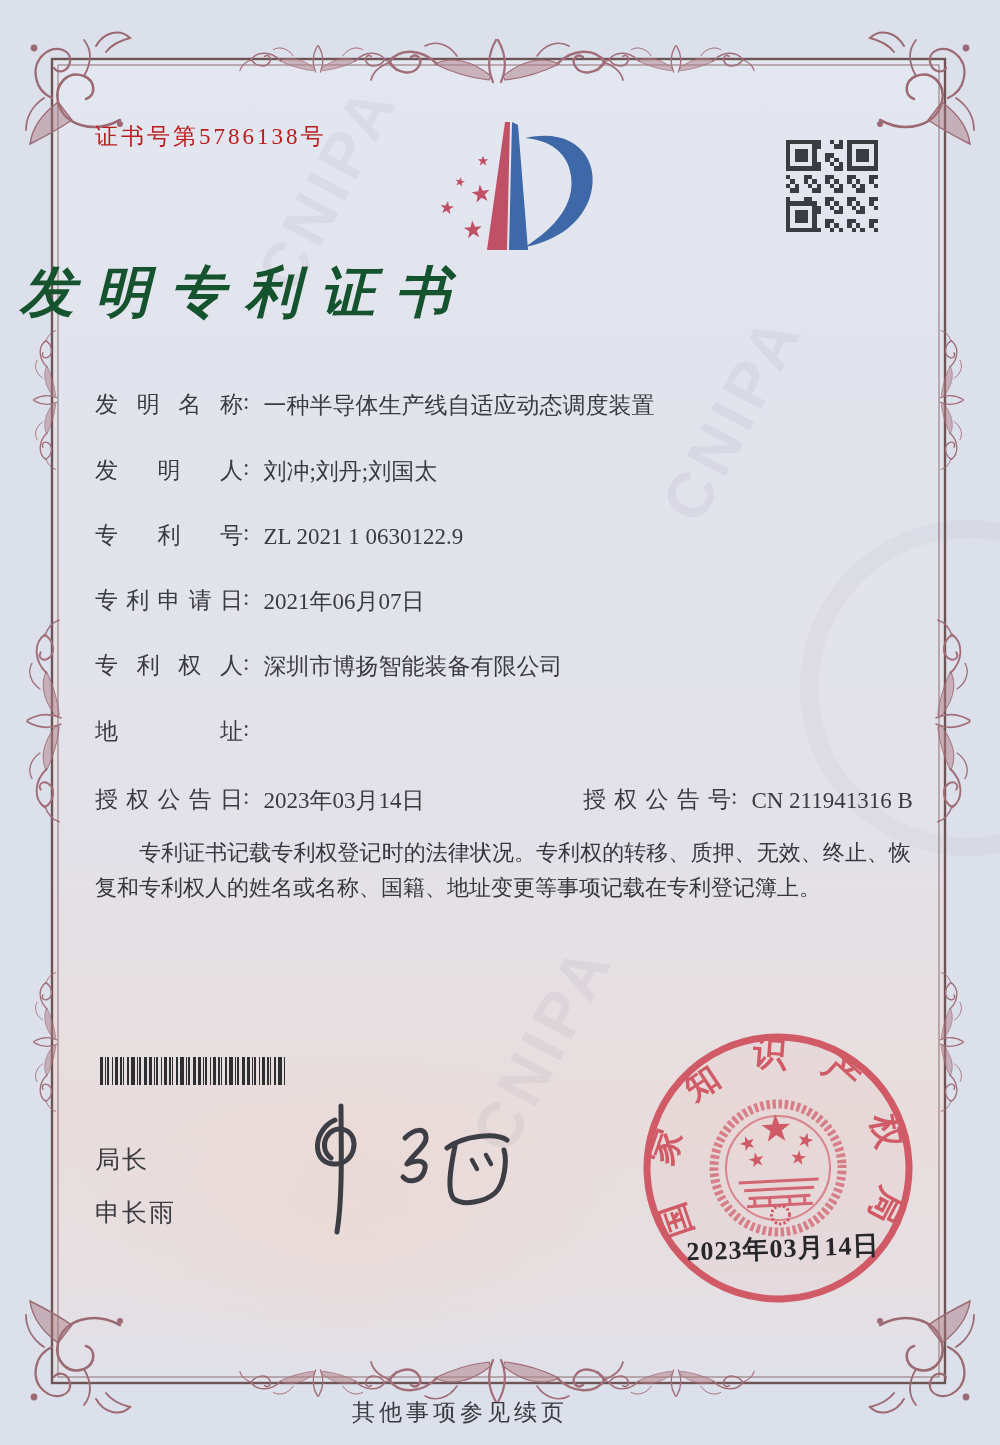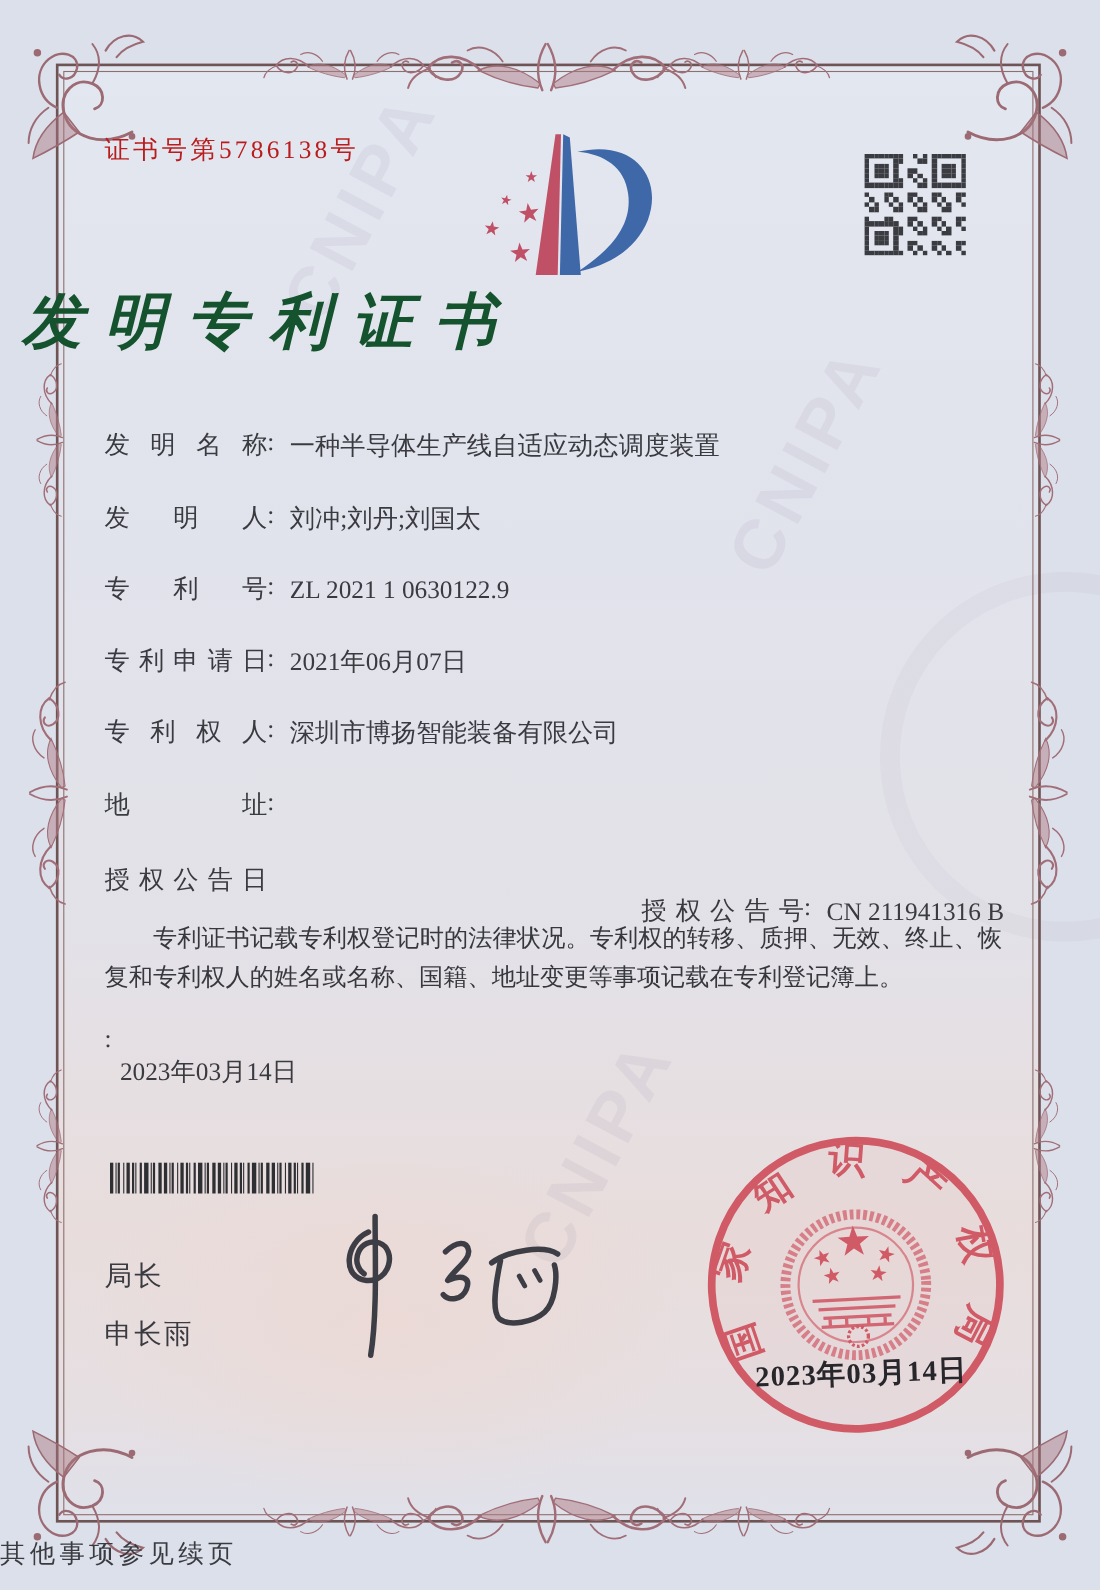--- a/index.html
+++ b/index.html
@@ -43,41 +43,41 @@
     font-size:55px;font-weight:bold;letter-spacing:20px;text-indent:20px;color:#14532d;font-style:italic;
   }
   .field-row{position:absolute;left:95px;font-size:23px;color:#3a3b41;display:flex;align-items:flex-start;}
   .flabel{
     display:inline-block;width:148px;text-align:justify;text-align-last:justify;
     flex:0 0 148px;
   }
   .fcolon{flex:0 0 auto;}
   .fvalue{margin-left:14px;line-height:33px;}
   .addr-value{width:620px;}
-  .grant-right{position:absolute;left:488px;top:0;display:flex;font-size:23px;margin-top:28px;}
+  .grant-right{position:absolute;left:488px;top:0;display:flex;font-size:23px;}
   .paras{position:absolute;left:95px;top:836px;width:816px;font-size:22px;line-height:34.5px;
     text-align:justify;color:#37383e;}
   .paras p{margin:0 0 11px 0;text-indent:2em;}
   .barcode{position:absolute;left:100px;top:1057px;width:336px;height:28px;display:flex;align-items:stretch;}
   .barcode div{background:#2e2f33;}
   .qr{position:absolute;left:786px;top:140px;width:92px;height:92px;
     display:grid;grid-template-columns:repeat(21,1fr);grid-template-rows:repeat(21,1fr);}
   .qr i{display:block;}
   .qr i.on{background:#3b3c41;}
   .director{position:absolute;left:95px;font-size:25px;letter-spacing:2px;color:#3a3b41;
     font-family:"Liberation Sans","DejaVu Sans",sans-serif;}
   .sig{position:absolute;left:255px;top:1100px;}
   .seal{position:absolute;left:633px;top:1023px;transform:rotate(-3deg);}
   .seal-date{
     position:absolute;left:683px;top:1231px;width:200px;text-align:center;
     font-size:26px;font-weight:bold;letter-spacing:1px;color:#26262b;transform:rotate(-2deg);
   }
   .pageinfo{position:absolute;left:0;top:1342px;width:94%;text-align:center;font-size:20px;
     letter-spacing:2px;color:#3a3b41;}
-  .footnote{position:absolute;left:0;top:1397px;width:92%;text-align:left;font-size:23px;
+  .footnote{position:absolute;left:0;top:1397px;width:92%;text-align:center;font-size:23px;
     letter-spacing:4px;color:#3a3b41;}
 </style>
 </head>
 <body>
 
 <div class="page">
 
   <div class="tint tint-inner"></div>
   <div class="tint tint-blush"></div>
 
@@ -622,21 +622,21 @@
   <div class="field-row" style="top:650px;">
     <span class="flabel">专利权人</span>
       <span class="fcolon">:</span>
     <span class="fvalue">深圳市博扬智能装备有限公司</span>
   </div>
   <div class="field-row" style="top:716px;">
     <span class="flabel">地址</span>
       <span class="fcolon">:</span>
   </div>
 
-  <div class="field-row" style="top:784px;width:830px;flex-direction:column;">
+  <div class="field-row" style="top:784px;width:830px;">
     <span class="flabel">授权公告日</span>
       <span class="fcolon">:</span>
     <span class="fvalue">2023年03月14日</span>
     <span class="grant-right">
       <span class="flabel">授权公告号</span>
         <span class="fcolon">:</span>
       <span class="fvalue">CN 211941316 B</span>
     </span>
   </div>
 

